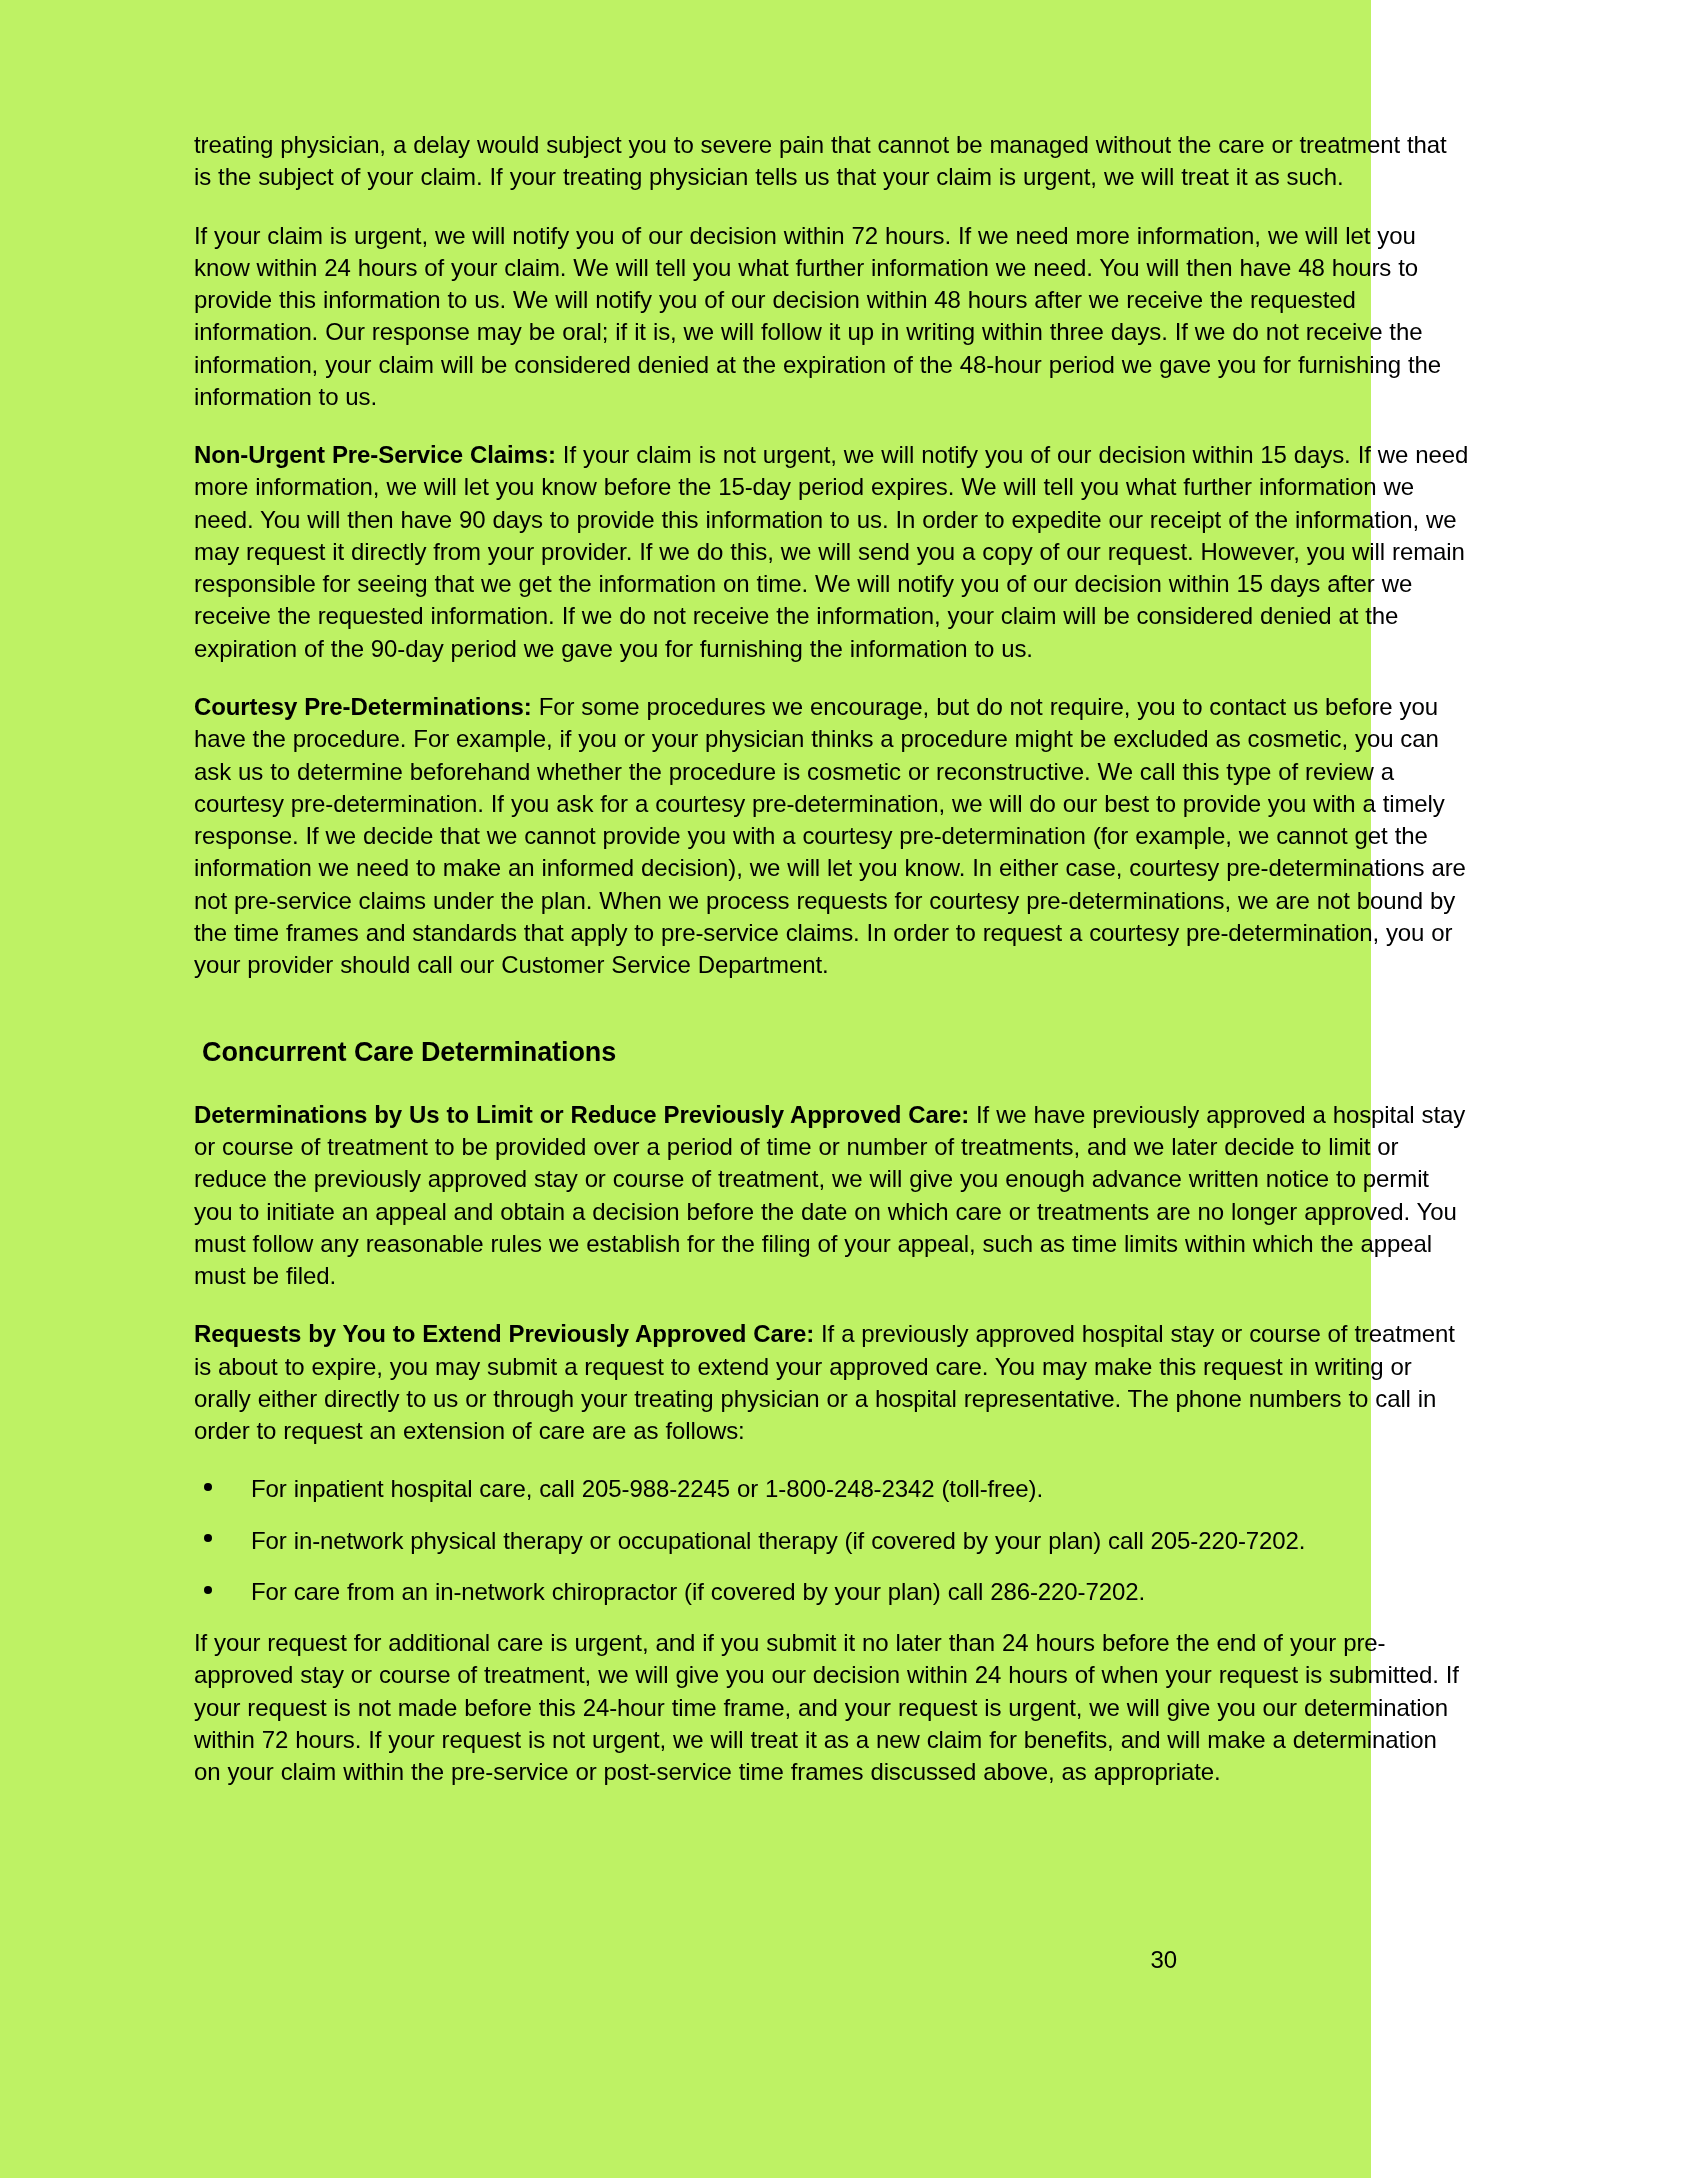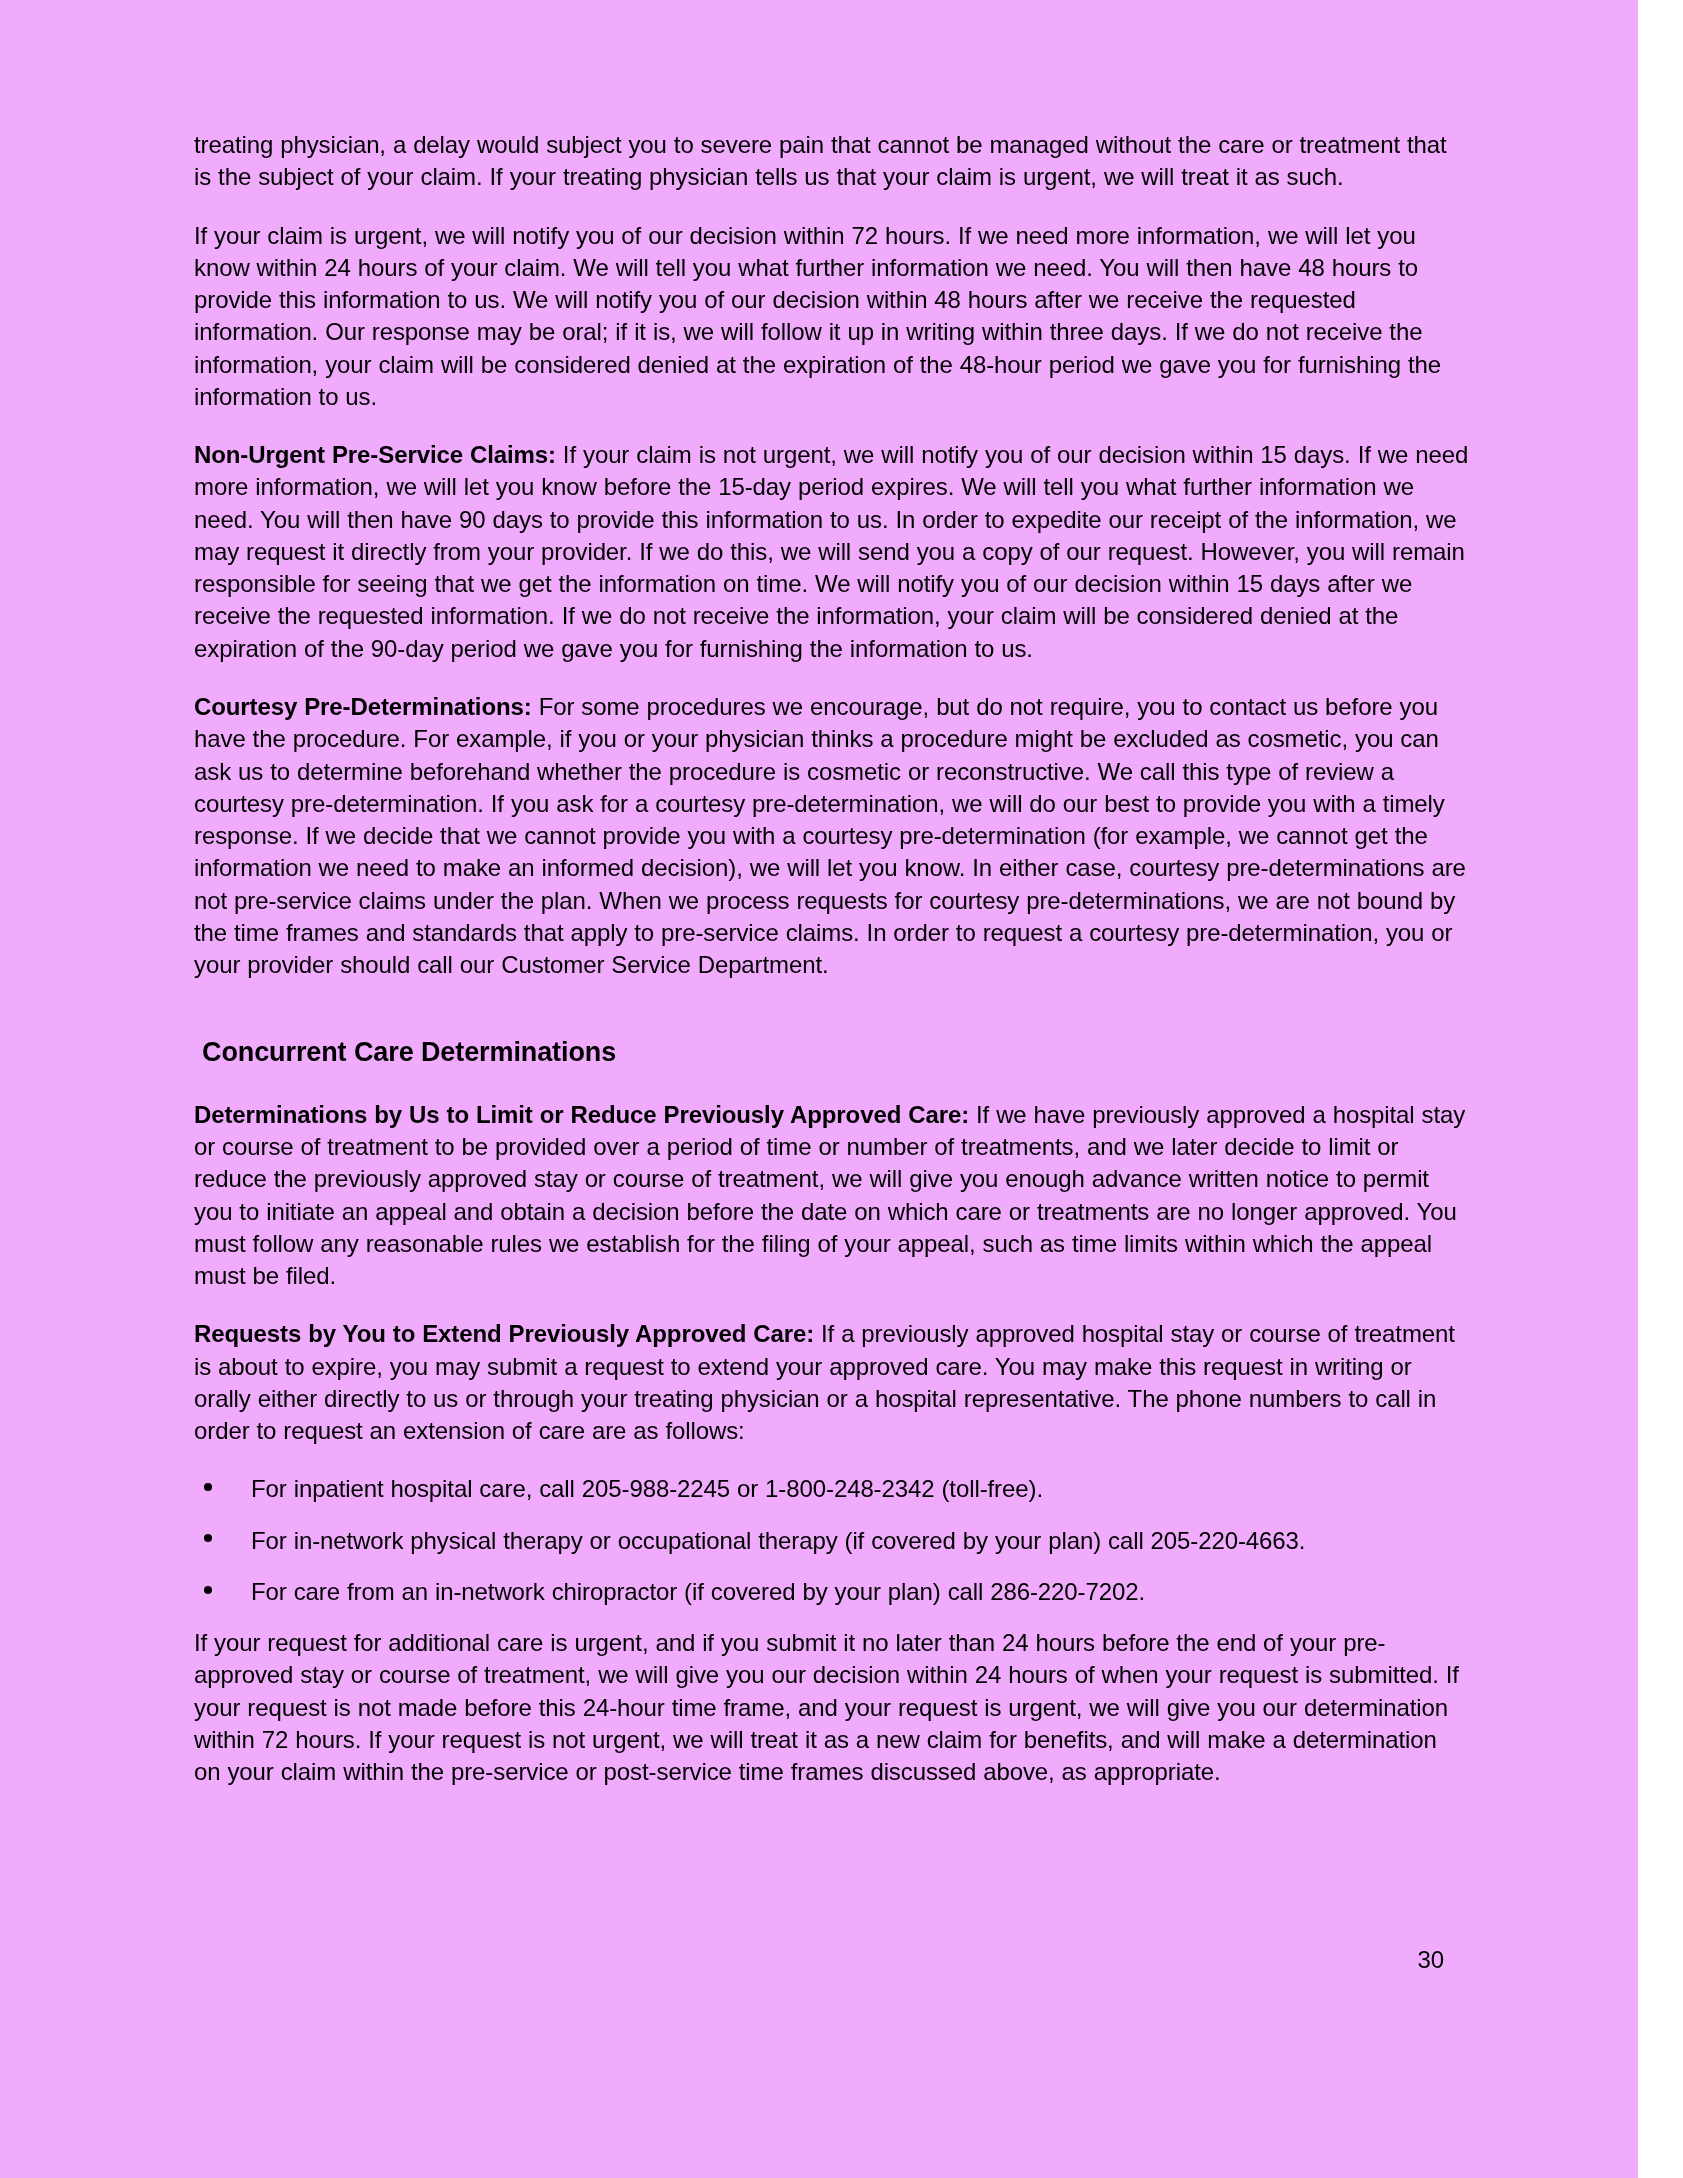--- a/index.html
+++ b/index.html
@@ -10,23 +10,23 @@
   }
   body {
     width: 1683px;
     height: 2178px;
     font-family: "Liberation Sans", sans-serif;
     color: #000000;
     -webkit-font-smoothing: none;
   }
   .page {
     position: relative;
-    width: 1638px;
+    width: 1371px;
     height: 2178px;
-    background: #f0abfc;
+    background: #bef264;
     box-sizing: border-box;
   }
   .content {
     position: absolute;
     left: 194px;
     top: 129px;
     width: 1275px;
   }
   p.para {
     margin: 0 0 26px 0;
@@ -112,21 +112,21 @@
 
     <p class="para">
       <span class="runin">Requests by You to Extend Previously Approved Care:</span><span>  If a previously approved hospital stay or course of treatment is about to expire, you may submit a request to extend your approved care.   You may make this request in writing or orally either directly to us or through your treating physician or a hospital representative.   The phone numbers to call in order to request an extension of care are as follows:</span>
     </p>
 
     <ul class="phone-list">
       <li>
         <span class="bullet-dot"></span><span>For inpatient hospital care, call 205-988-2245 or 1-800-248-2342 (toll-free).</span>
       </li>
       <li>
-        <span class="bullet-dot"></span><span>For in-network physical therapy or occupational therapy (if covered by your plan) call 205-220-4663.</span>
+        <span class="bullet-dot"></span><span>For in-network physical therapy or occupational therapy (if covered by your plan) call 205-220-7202.</span>
       </li>
       <li>
         <span class="bullet-dot"></span><span>For care from an in-network chiropractor (if covered by your plan) call 286-220-7202.</span>
       </li>
     </ul>
 
     <p class="para">If your request for additional care is urgent, and if you submit it no later than 24 hours before the end of your pre-approved stay or course of treatment, we will give you our decision within 24 hours of when your request is submitted.   If your request is not made before this 24-hour time frame, and your request is urgent, we will give you our determination within 72 hours.   If your request is not urgent, we will treat it as a new claim for benefits, and will make a determination on your claim within the pre-service or post-service time frames discussed above, as appropriate.</p>
 
   </div>
 

